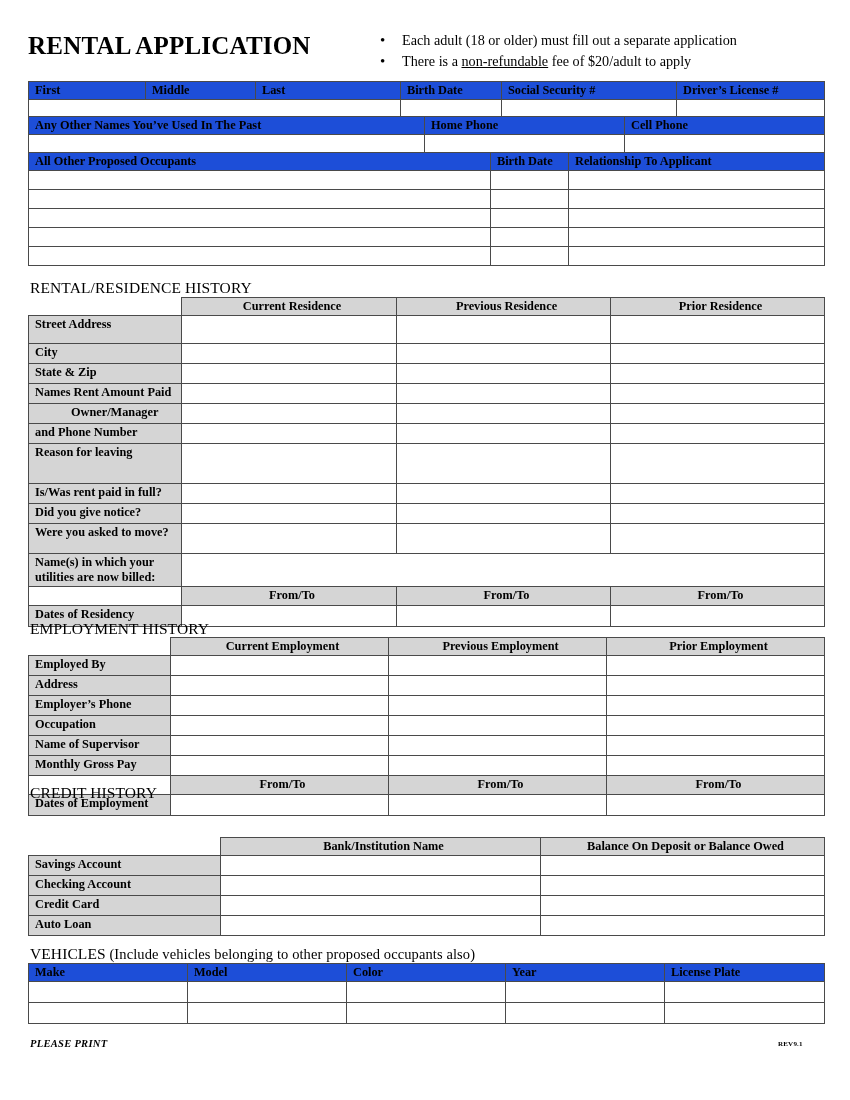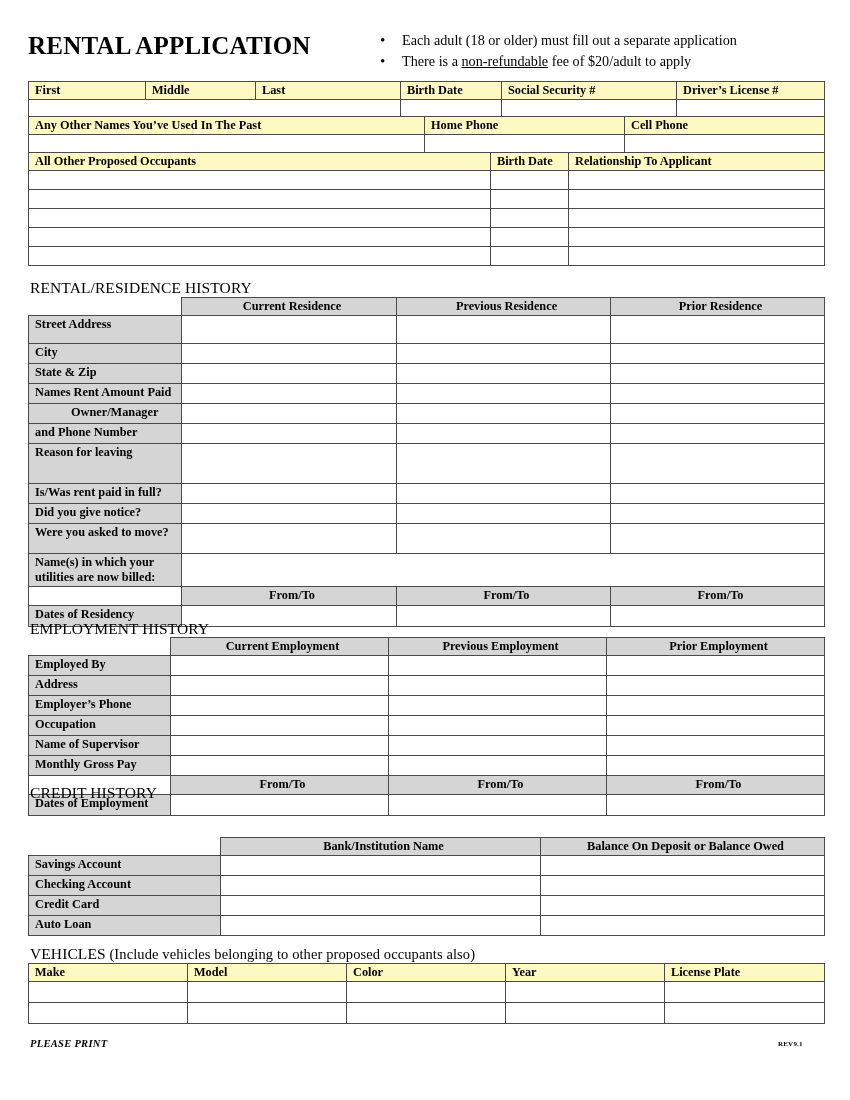--- a/index.html
+++ b/index.html
@@ -75,21 +75,21 @@
     font-size: 12.3px;
     font-weight: bold;
     font-family: "Liberation Serif", "DejaVu Serif", serif;
     padding: 1px 0 1px 6px;
     vertical-align: top;
     line-height: 15px;
     height: 18px;
     box-sizing: border-box;
   }
   td.hdr {
-    background: #fef9c3;
+    background: #1d4ed8;
   }
   td.hdr-c {
     background: #d5d5d5;
     text-align: center;
     padding-left: 0;
   }
   td.lbl {
     background: #d5d5d5;
   }
   td.blank {

